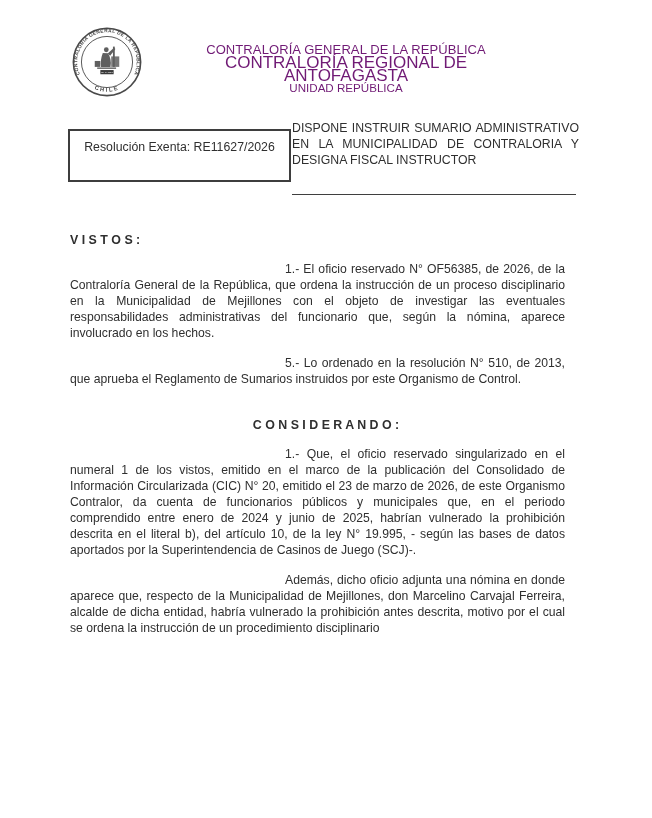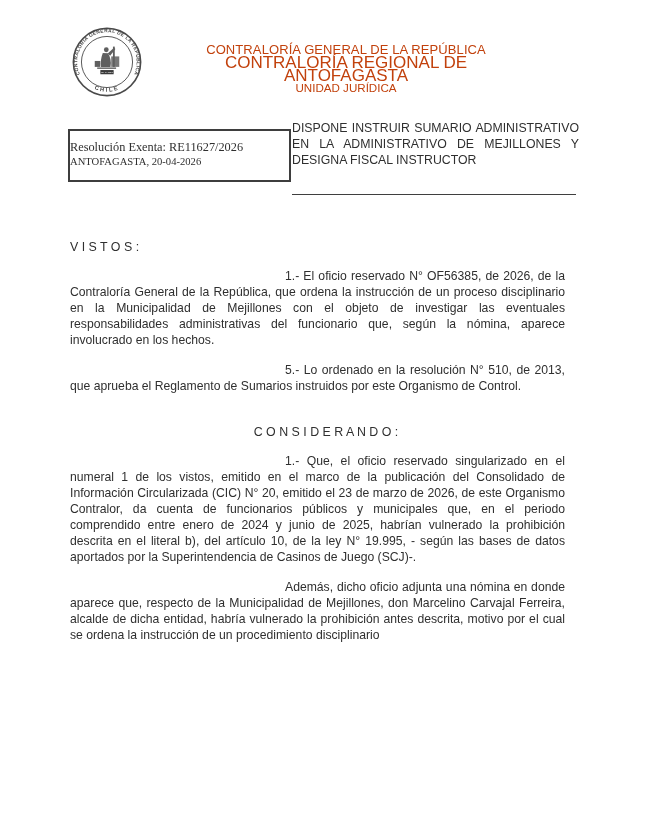--- a/index.html
+++ b/index.html
@@ -6,48 +6,48 @@
   .page{
     position:relative;
     width:652px;height:818px;
     background:#ffffff;
     font-family:"Liberation Sans", sans-serif;
     color:#2f2f2f;
     overflow:hidden;
   }
   
   .seal{position:absolute;left:72px;top:26px;width:70px;height:72px;}
-  .org{position:absolute;left:178px;top:42px;width:336px;text-align:center;color:#c2410c;}
+  .org{position:absolute;left:178px;top:42px;width:336px;text-align:center;color:#701a75;}
   .org-line1{font-size:13px;line-height:15px;font-weight:500;letter-spacing:.1px;}
   .org-line2{font-size:17px;line-height:12.6px;font-weight:500;}
   .org-line3{font-size:11.6px;line-height:12.6px;font-weight:500;}
   
   .resbox{
     position:absolute;left:68px;top:129px;width:219px;height:40px;
-    border:2px solid #3e3e3e;text-align:left;padding-top:9px;font-family:Liberation Serif, serif;
+    border:2px solid #3e3e3e;text-align:center;padding-top:9px;
   }
   .res-line1{font-size:12.3px;line-height:15px;}
   .res-line2{font-size:10.6px;line-height:14px;}
   
   .subject{
     position:absolute;left:292px;top:120px;width:287px;
     font-size:12.3px;line-height:16.2px;text-align:justify;
   }
   .subject-underline{
     position:absolute;left:292px;top:194px;width:284px;height:0;
     border-top:1.6px solid #3f3f3f;
   }
   
   .docbody{
     position:absolute;left:70px;top:228px;width:512px;
     font-size:12.2px;line-height:16px;text-align:justify;
   }
   .sect-heading{
-    font-size:12.4px;line-height:16px;font-weight:400;
-    text-align:left;margin:11px 0 13px 0;
+    font-size:12.4px;line-height:16px;font-weight:700;
+    text-align:left;margin:4px 0 13px 0;
   }
   .sect-heading.considerando{margin-top:30px;text-align:center;}
   .docbody p{margin:0 17px 14px 0;text-indent:215px;}
   
   .seal text{font-family:"Liberation Sans", sans-serif;}
 </style>
 </head>
 <body>
 
 <div class="page">
@@ -77,29 +77,28 @@
     </g>
     <g>
       <rect x="40.5" y="61.5" width="19" height="6" fill="#3a3a3a"></rect>
       <text x="50" y="66.2" text-anchor="middle" font-size="3.4" fill="#ffffff">26-III-1927</text>
     </g>
   </svg>
 
   <div class="org">
     <div class="org-line1">CONTRALORÍA GENERAL DE LA REPÚBLICA</div>
     <div class="org-line2">CONTRALORÍA REGIONAL DE ANTOFAGASTA</div>
-    <div class="org-line3">UNIDAD JURÍDICA</div>
+    <div class="org-line3">UNIDAD REPÚBLICA</div>
   </div>
 
   <div class="resbox">
     <div class="res-line1">Resolución Exenta: RE11627/2026</div>
-    <div class="res-line2">ANTOFAGASTA, 20-04-2026</div>
   </div>
 
-  <div class="subject">DISPONE INSTRUIR SUMARIO ADMINISTRATIVO EN LA ADMINISTRATIVO DE MEJILLONES Y DESIGNA FISCAL INSTRUCTOR</div>
+  <div class="subject">DISPONE INSTRUIR SUMARIO ADMINISTRATIVO EN LA MUNICIPALIDAD DE CONTRALORIA Y DESIGNA FISCAL INSTRUCTOR</div>
   <div class="subject-underline"></div>
 
   <div class="docbody">
     <div class="sect-heading">V I S T O S :</div>
     <p>1.- El oficio reservado N° OF56385, de 2026, de la Contraloría General de la República, que ordena la instrucción de un proceso disciplinario en la Municipalidad de Mejillones con el objeto de investigar las eventuales responsabilidades administrativas del funcionario que, según la nómina, aparece involucrado en los hechos.</p>
     <p>5.- Lo ordenado en la resolución N° 510, de 2013, que aprueba el Reglamento de Sumarios instruidos por este Organismo de Control.</p>
 
     <div class="sect-heading considerando">C O N S I D E R A N D O :</div>
     <p>1.- Que, el oficio reservado singularizado en el numeral 1 de los vistos, emitido en el marco de la publicación del Consolidado de Información Circularizada (CIC) N° 20, emitido el 23 de marzo de 2026, de este Organismo Contralor, da cuenta de funcionarios públicos y municipales que, en el periodo comprendido entre enero de 2024 y junio de 2025, habrían vulnerado la prohibición descrita en el literal b), del artículo 10, de la ley N° 19.995, - según las bases de datos aportados por la Superintendencia de Casinos de Juego (SCJ)-.</p>
     <p>Además, dicho oficio adjunta una nómina en donde aparece que, respecto de la Municipalidad de Mejillones, don Marcelino Carvajal Ferreira, alcalde de dicha entidad, habría vulnerado la prohibición antes descrita, motivo por el cual se ordena la instrucción de un procedimiento disciplinario</p>

